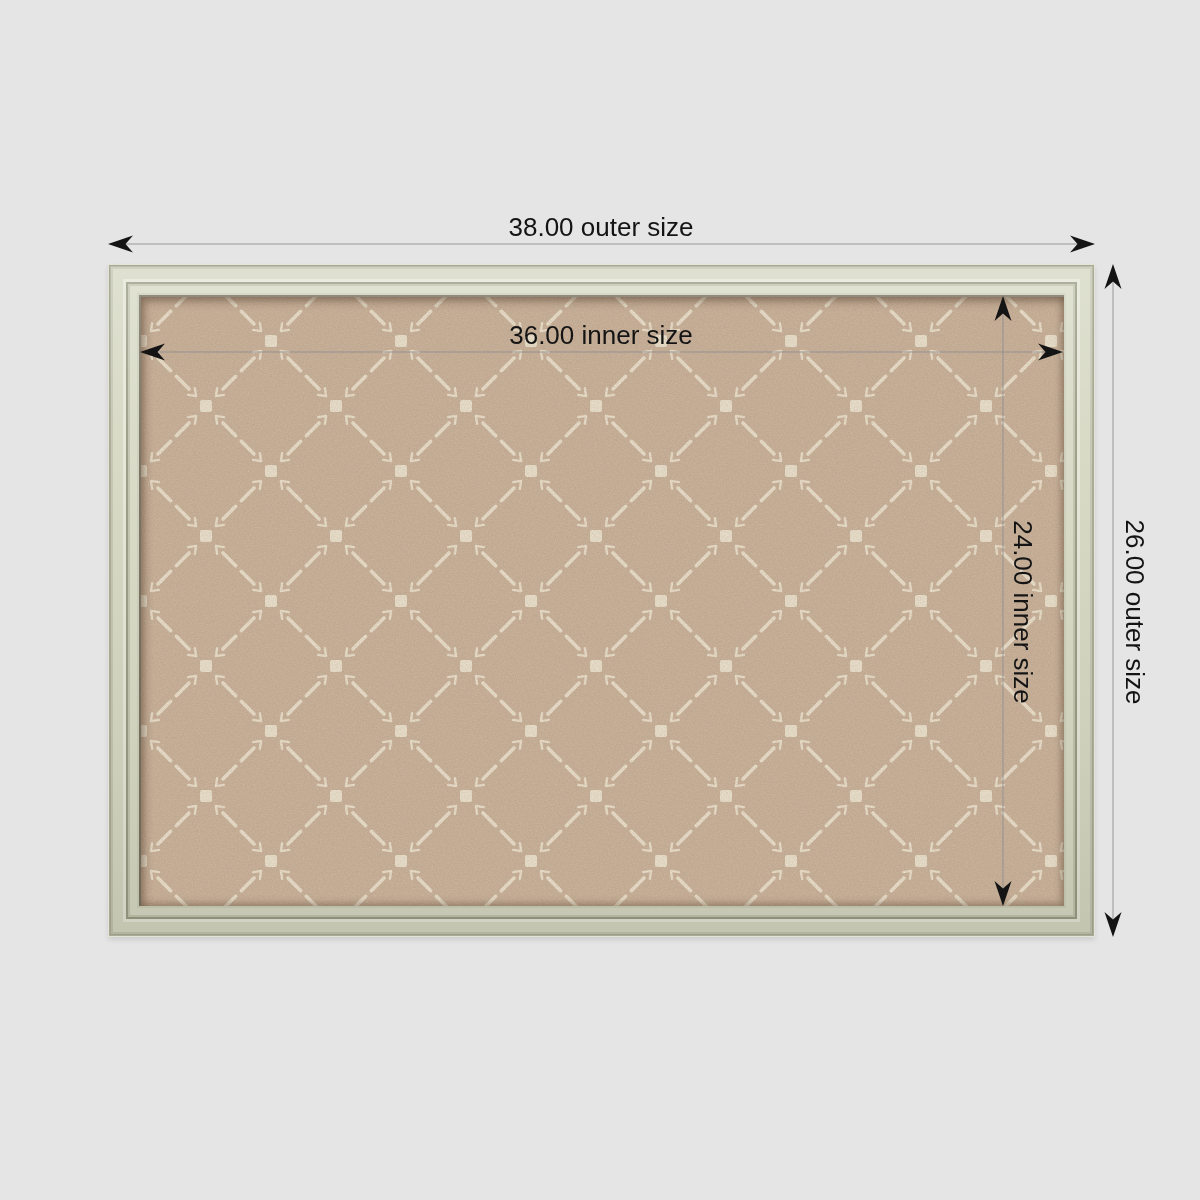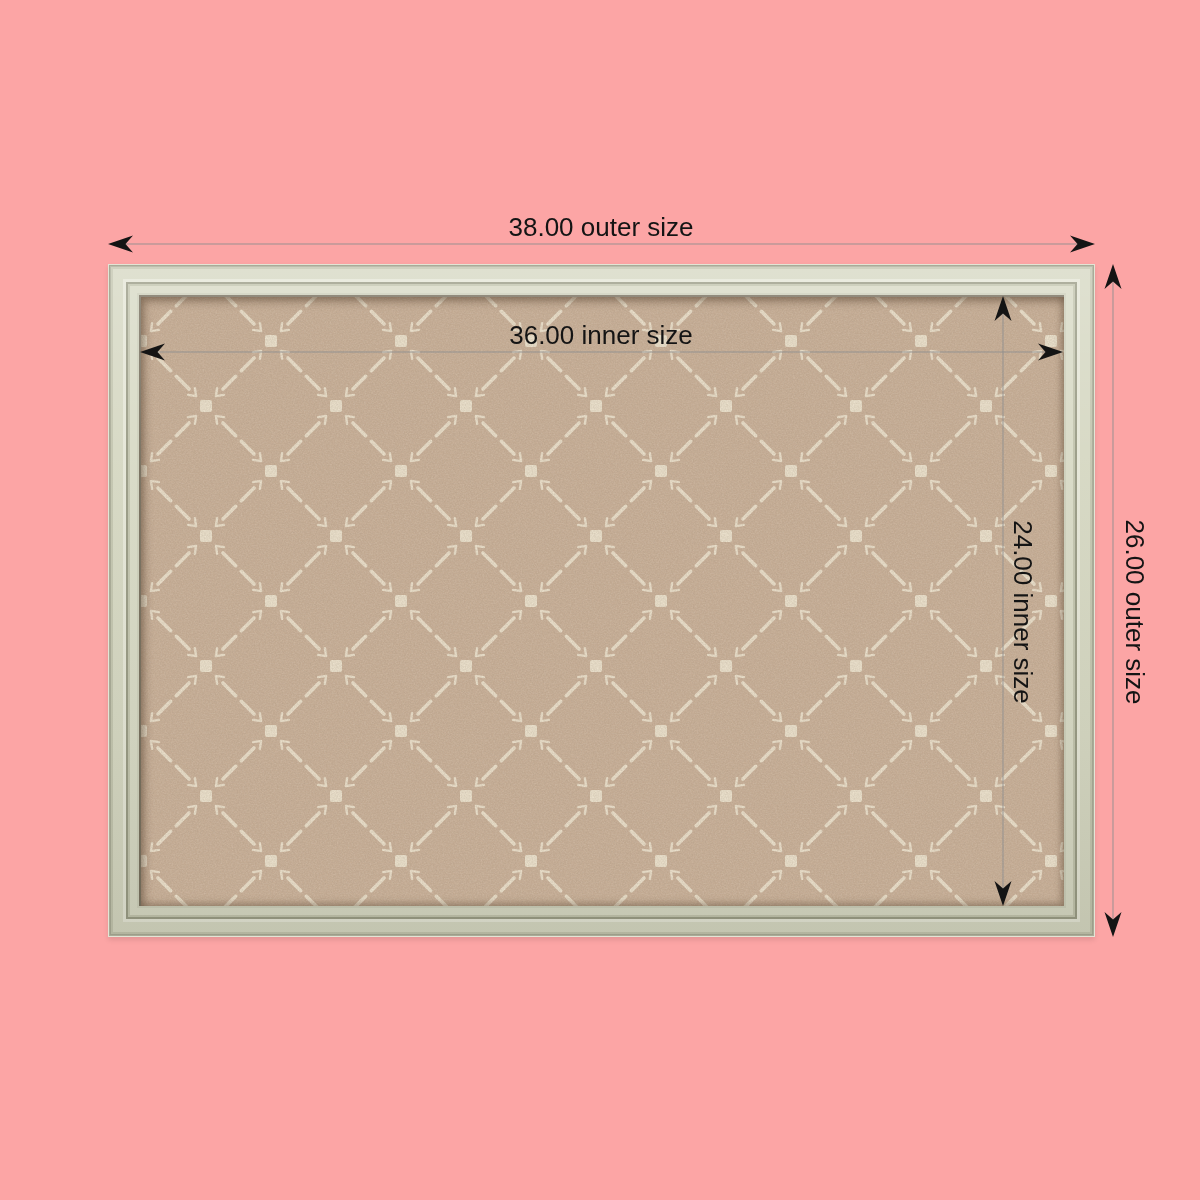--- a/index.html
+++ b/index.html
@@ -5,21 +5,21 @@
   html, body {
     margin: 0;
     padding: 0;
     background: #ffffff;
     font-family: "Liberation Sans", sans-serif;
   }
   .canvas {
     position: relative;
     width: 1200px;
     height: 1200px;
-    background: #fca5a5;
+    background: #e5e5e5;
     overflow: hidden;
   }
 
   
   .board {
     position: absolute;
     left: 108px;
     top: 264px;
     width: 987px;
     height: 673px;

